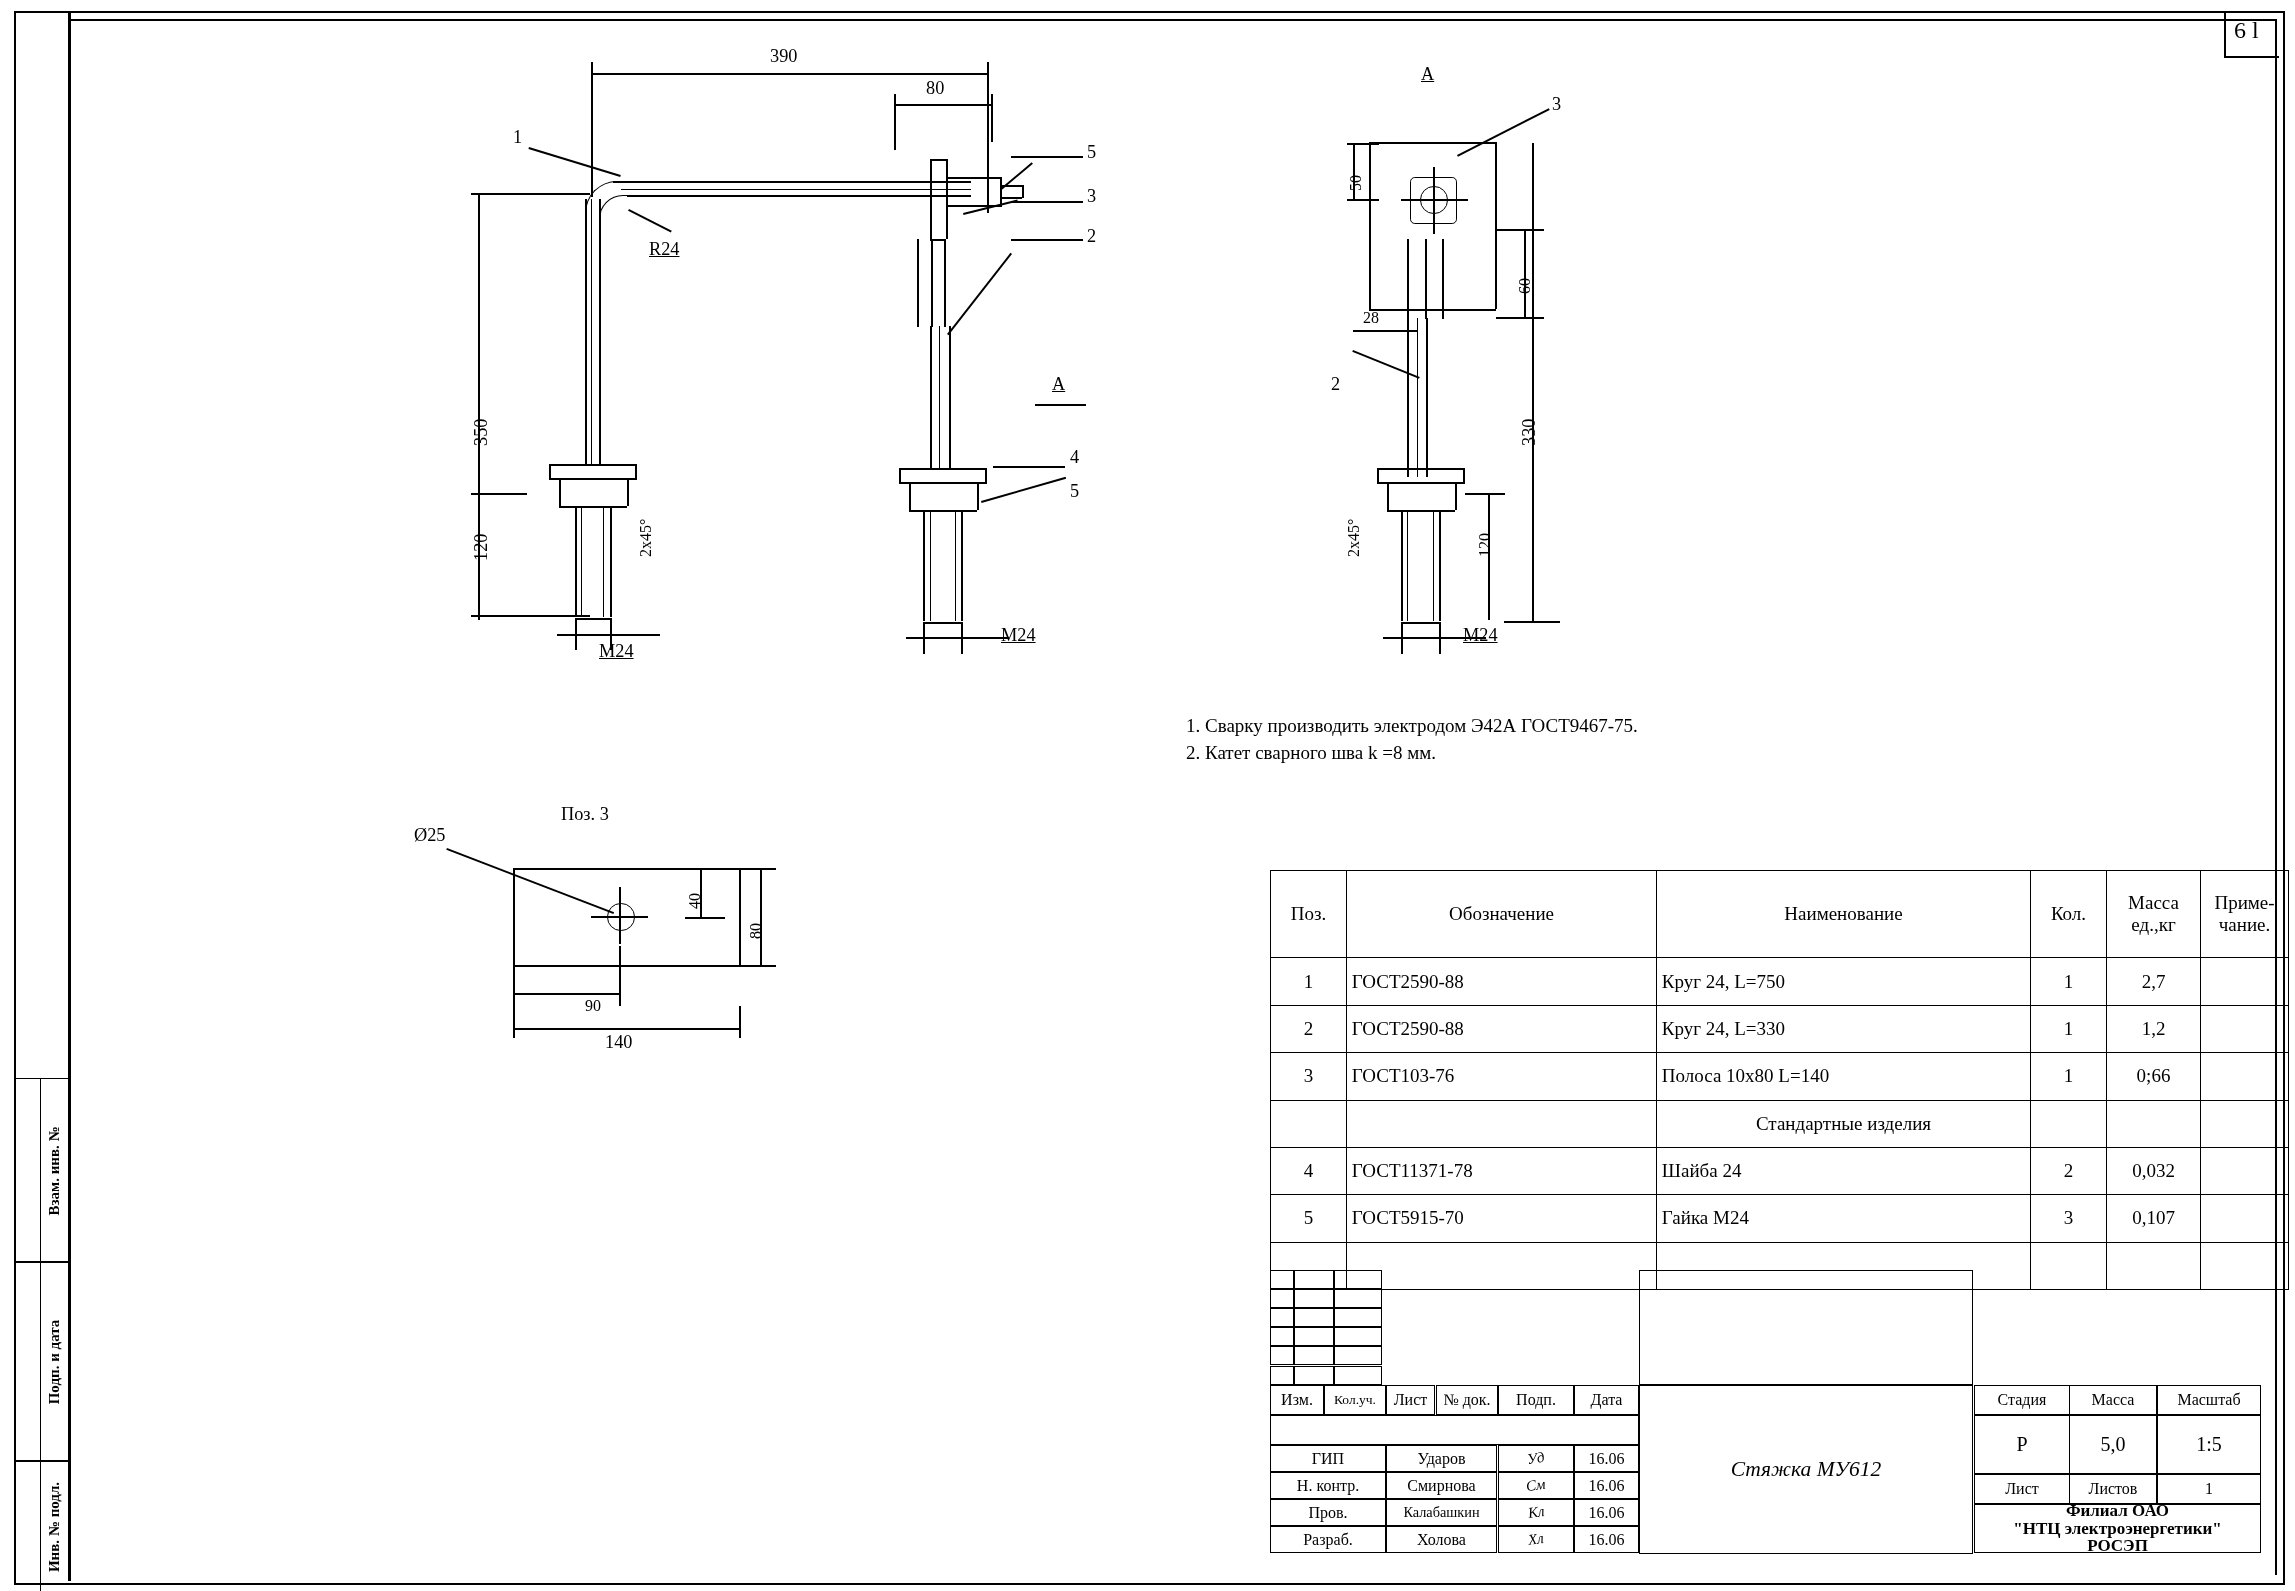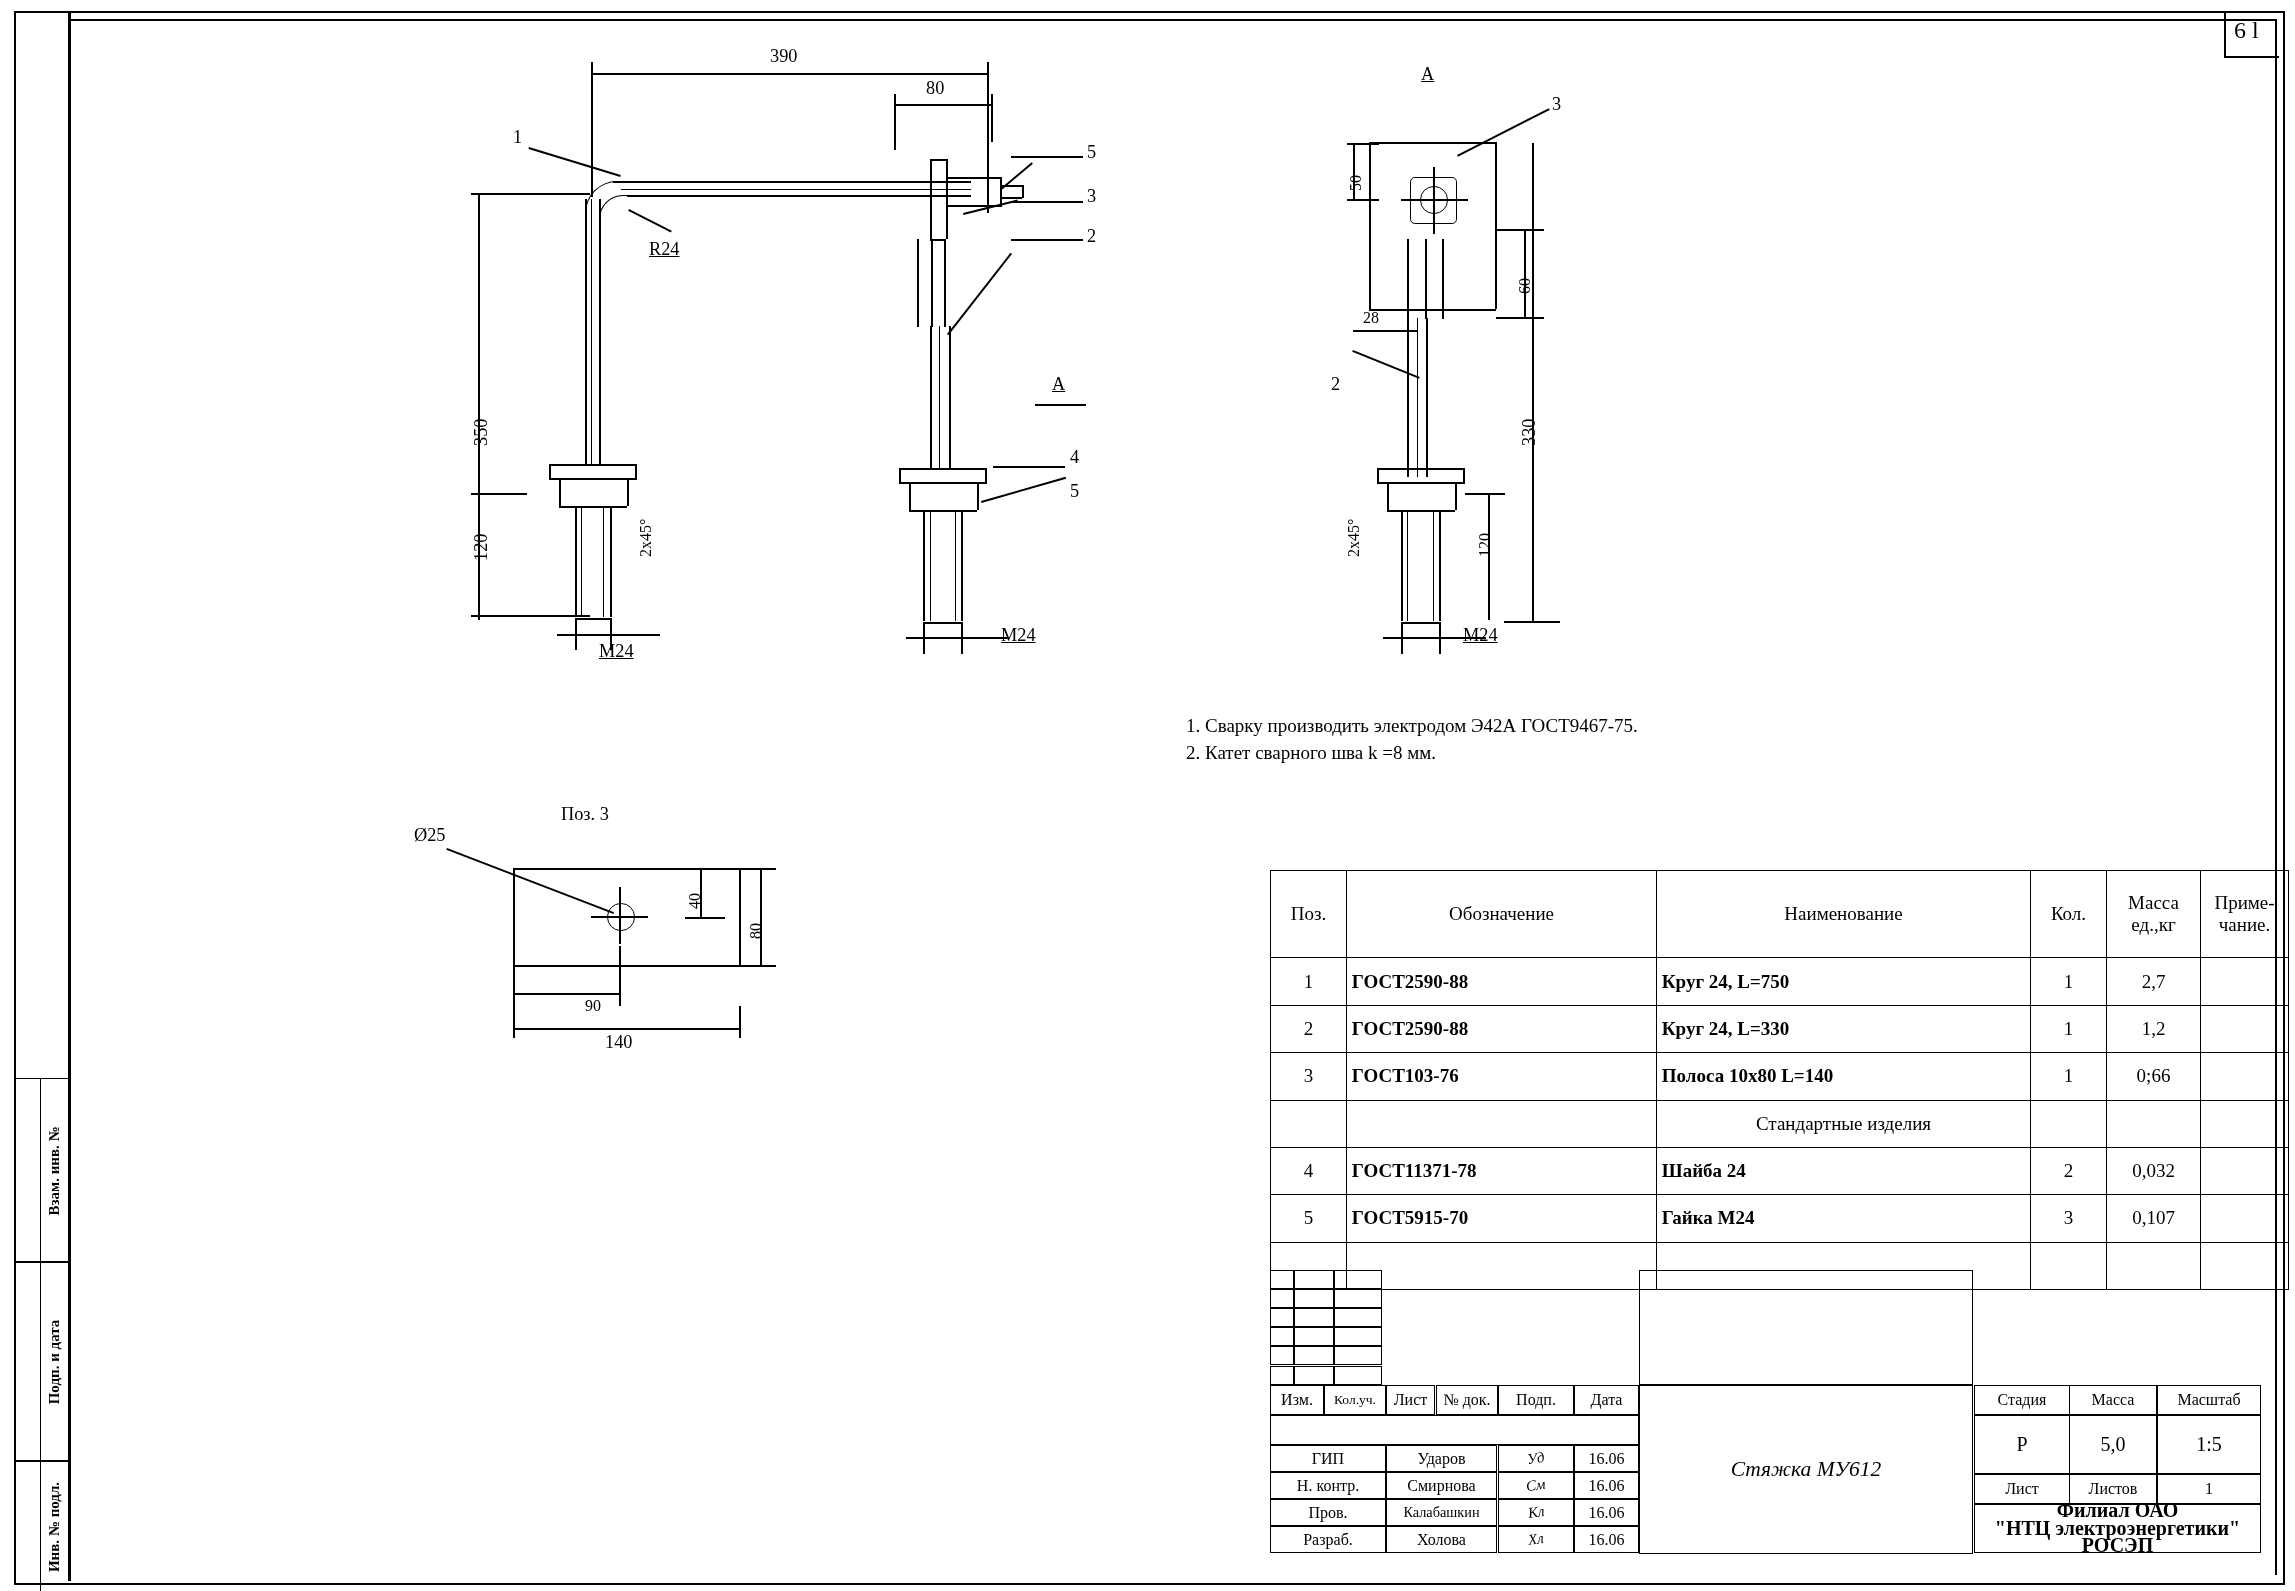--- a/index.html
+++ b/index.html
@@ -35,21 +35,21 @@
   .txt.und{text-decoration:underline;}
 
   
   .notes{position:absolute;left:1186px;top:712px;font-size:19px;line-height:27px;}
 
   
   .spec{position:absolute;left:1270px;top:870px;border-collapse:collapse;font-family:"Liberation Serif",serif;}
   .spec td,.spec th{border:1.6px solid #000;font-size:19px;padding:3.2px 4.8px;vertical-align:middle;}
   .spec th{font-weight:normal;text-align:center;line-height:22px;}
   .c{text-align:center;}
-  .l{text-align:left;font-weight:bold;}
+  .l{text-align:left;}
 
   
   .tb{position:absolute;left:1270px;top:1270px;width:991px;height:310px;}
   .tb .cell{position:absolute;box-sizing:border-box;border:1.6px solid #000;font-size:16px;display:flex;align-items:center;justify-content:center;text-align:center;line-height:17.5px;}
   .tb .cell.big{font-size:27px;}
   .tb .cell.mid{font-size:21.5px;font-style:italic;}
   .sig{font-family:"Liberation Serif",serif;font-style:italic;font-size:15px;transform:rotate(-8deg);}
 </style>
 </head>
 <body>
@@ -460,21 +460,21 @@
     <div class="cell" style="left:887px;top:115px;width:104px;height:30px;">Масштаб</div>
 
     <div class="cell" style="left:704px;top:145px;width:96px;height:59px;font-size:20px;">Р</div>
     <div class="cell" style="left:799px;top:145px;width:88px;height:59px;font-size:20px;">5,0</div>
     <div class="cell" style="left:887px;top:145px;width:104px;height:59px;font-size:20px;">1:5</div>
 
     <div class="cell" style="left:704px;top:204px;width:96px;height:30px;">Лист</div>
     <div class="cell" style="left:799px;top:204px;width:88px;height:30px;">Листов</div>
     <div class="cell" style="left:887px;top:204px;width:104px;height:30px;">1</div>
 
-    <div class="cell" style="left:704px;top:234px;width:287px;height:49px;flex-direction:column;font-size:20px;font-weight:bold;">
+    <div class="cell" style="left:704px;top:234px;width:287px;height:49px;flex-direction:column;font-size:17px;font-weight:bold;">
       <span>Филиал ОАО</span>
       <span>"НТЦ электроэнергетики"</span>
       <span>РОСЭП</span>
     </div>
   </div>
 
 </div>
 
 
 </body></html>

